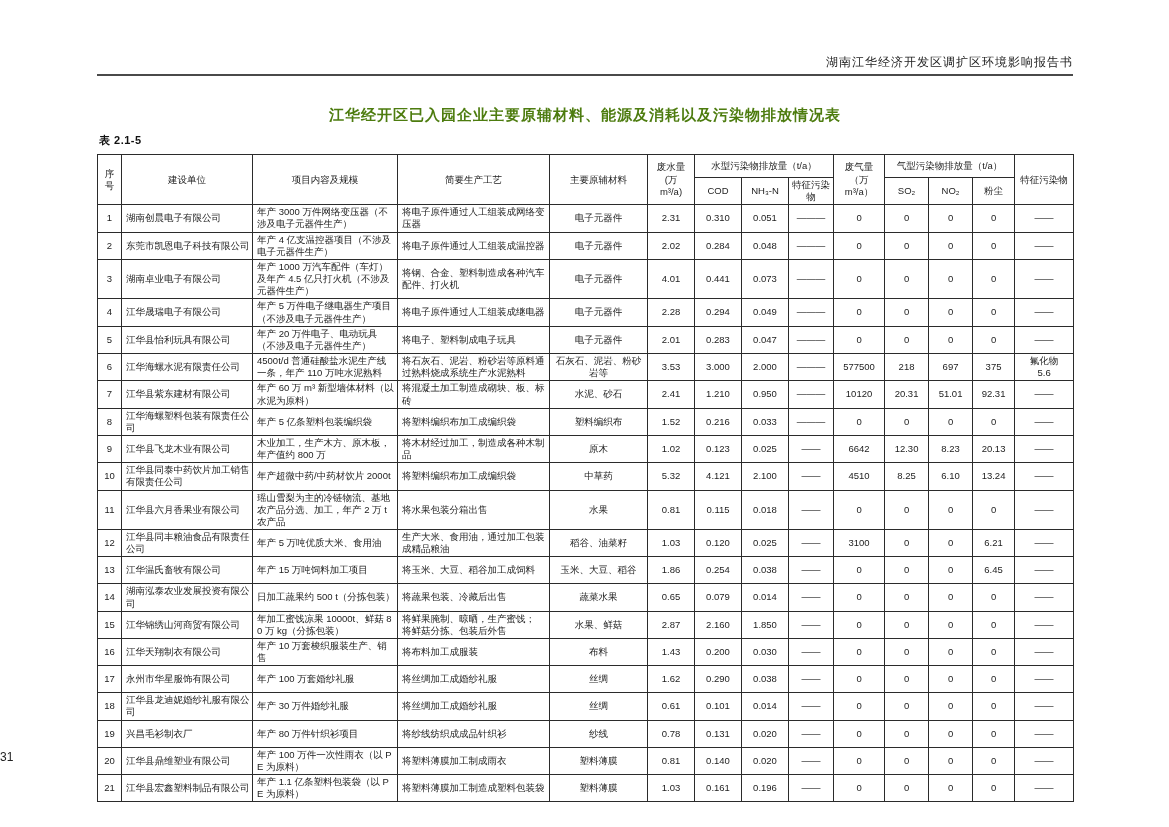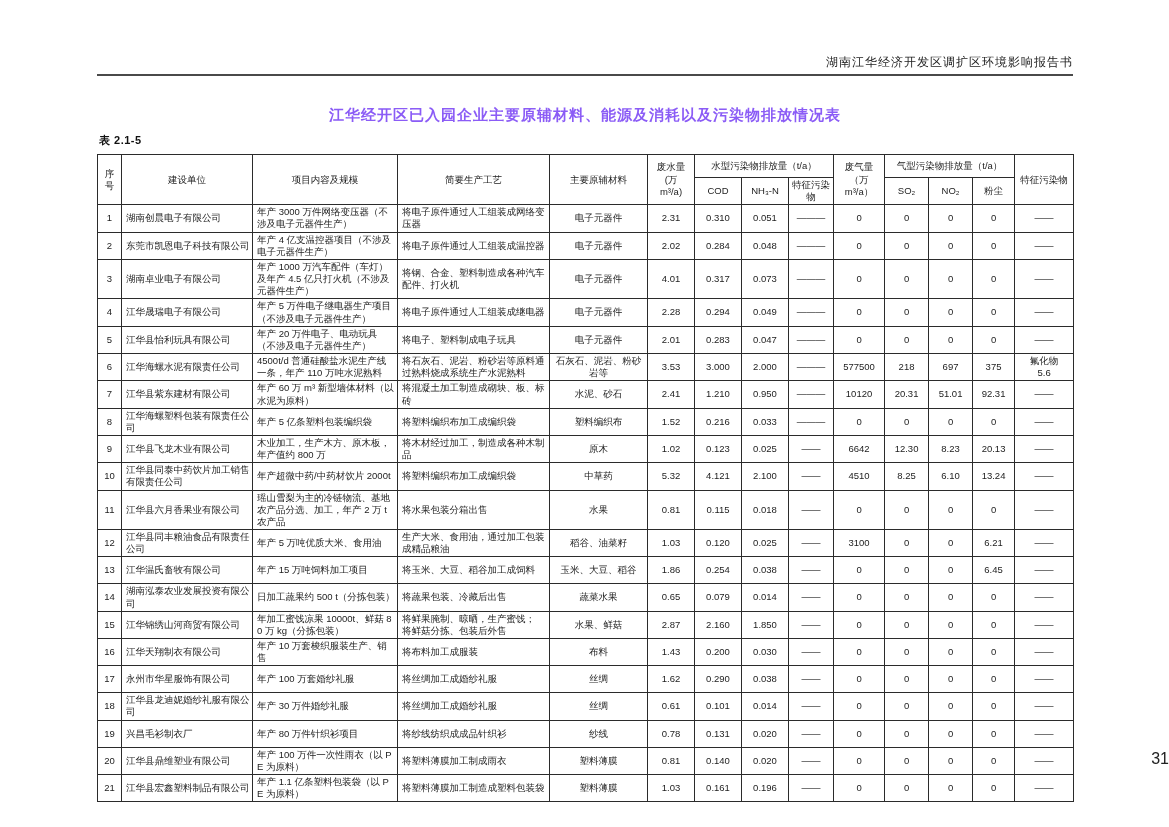--- a/index.html
+++ b/index.html
@@ -15,21 +15,21 @@
   .running-head{
     position:absolute;top:54px;left:97px;width:976px;
     text-align:right;font-size:12px;letter-spacing:1px;color:#222;
   }
   .head-rule{
     position:absolute;top:74px;left:97px;width:976px;height:2px;
     background:#4a4a4a;border:none;
   }
   .doc-title{
     position:absolute;top:106px;left:97px;width:976px;
-    text-align:center;font-size:15px;font-weight:bold;letter-spacing:1px;color:#8b5cf6;
+    text-align:center;font-size:15px;font-weight:bold;letter-spacing:1px;color:#4d7c0f;
   }
   .table-label{
     position:absolute;top:133px;left:99px;
     font-size:11px;font-weight:bold;color:#111;letter-spacing:.5px;
   }
   .table-wrap{position:absolute;top:154px;left:97px;width:976px;}
   table.main{
     border-collapse:collapse;table-layout:fixed;width:976px;
     font-size:9.5px;line-height:1.28;color:#1c1c1c;
   }
@@ -42,21 +42,21 @@
     font-weight:normal;
   }
   table.main thead th{height:20px;}
   table.main tbody td{height:24px;}
   
   table.main tbody td:nth-child(2),
   table.main tbody td:nth-child(3),
   table.main tbody td:nth-child(4){text-align:left;padding-left:4px;}
   .page-number{
     position:absolute;top:750px;left:0;width:100%;
-    text-align:right;font-size:16px;color:#222;
+    text-align:left;font-size:12px;color:#222;
   }
 </style>
 </head>
 <body>
 
 <div class="page">
 
   <div class="running-head">湖南江华经济开发区调扩区环境影响报告书</div>
   <div class="head-rule"></div>
 
@@ -141,21 +141,21 @@
             <td>0</td>
             <td>——</td>
           </tr>
           <tr>
             <td>3</td>
             <td>湖南卓业电子有限公司</td>
             <td>年产 1000 万汽车配件（车灯）及年产 4.5 亿只打火机（不涉及元器件生产）</td>
             <td>将钢、合金、塑料制造成各种汽车配件、打火机</td>
             <td>电子元器件</td>
             <td>4.01</td>
-            <td>0.317</td>
+            <td>0.441</td>
             <td>0.073</td>
             <td>———</td>
             <td>0</td>
             <td>0</td>
             <td>0</td>
             <td>0</td>
             <td>——</td>
           </tr>
           <tr>
             <td>4</td>

